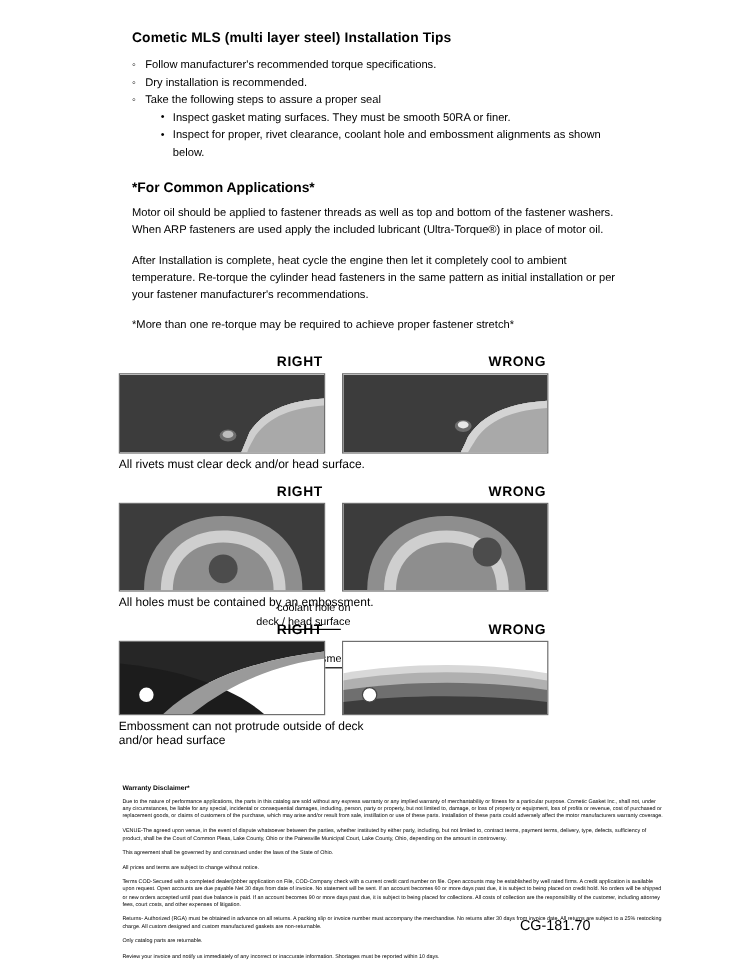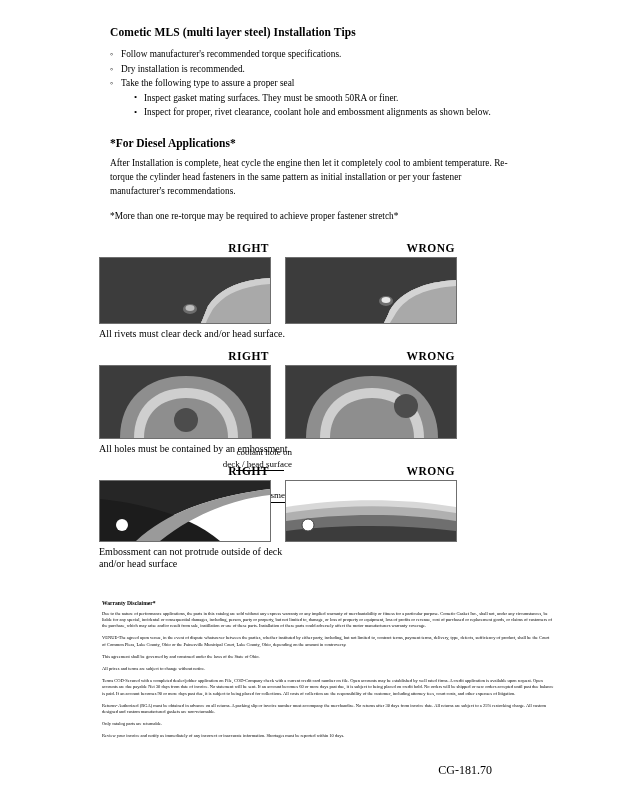--- a/index.html
+++ b/index.html
@@ -14,21 +14,20 @@
     color: #000000;
     position: relative;
     overflow: hidden;
   }
   .page {
     position: relative;
     width: 554px;
     height: 800px;
     box-sizing: border-box;
     padding: 26px 40px 0 40px;
-    font-family: Liberation Serif, serif;
   }
 
   h1.title {
     font-size: 11.5px;
     font-weight: bold;
     margin: 0 0 9px 70px;
     letter-spacing: 0.1px;
   }
 
   ul.bullets {
@@ -174,30 +173,31 @@
 <body>
 
 <div class="page">
 
   <h1 class="title">Cometic MLS (multi layer steel) Installation Tips</h1>
 
   <ul class="bullets">
     <li><span>Follow manufacturer's recommended torque specifications.</span></li>
     <li><span>Dry installation is recommended.</span></li>
     <li>
-      <span>Take the following type to assure a proper seal</span>
+      <span>Take the following steps to assure a proper seal</span>
       <ul class="sub">
         <li>Inspect gasket mating surfaces.  They must be smooth 50RA or finer.</li>
         <li>Inspect for proper, rivet clearance, coolant hole and embossment alignments as shown below.</li>
       </ul>
     </li>
   </ul>
 
-  <h2 class="subtitle">*For Diesel Applications*</h2>
-
+  <h2 class="subtitle">*For Common Applications*</h2>
+
+  <p class="para">Motor oil should be applied to fastener threads as well as top and bottom of the fastener washers.  When ARP fasteners are used apply the included lubricant (Ultra-Torque®) in place of motor oil.</p>
   <p class="para">After Installation is complete, heat cycle the engine then let it completely cool to ambient temperature.  Re-torque the cylinder head fasteners in the same pattern as initial installation or per your fastener manufacturer's recommendations.</p>
   <p class="para last">*More than one re-torque may be required to achieve proper fastener stretch*</p>
 
   <div class="figures">
 
     <div class="rowwrap">
       <div class="figrow">
         <div class="figcell">
           <div class="figlabel">RIGHT</div>
           <div class="figbox">

